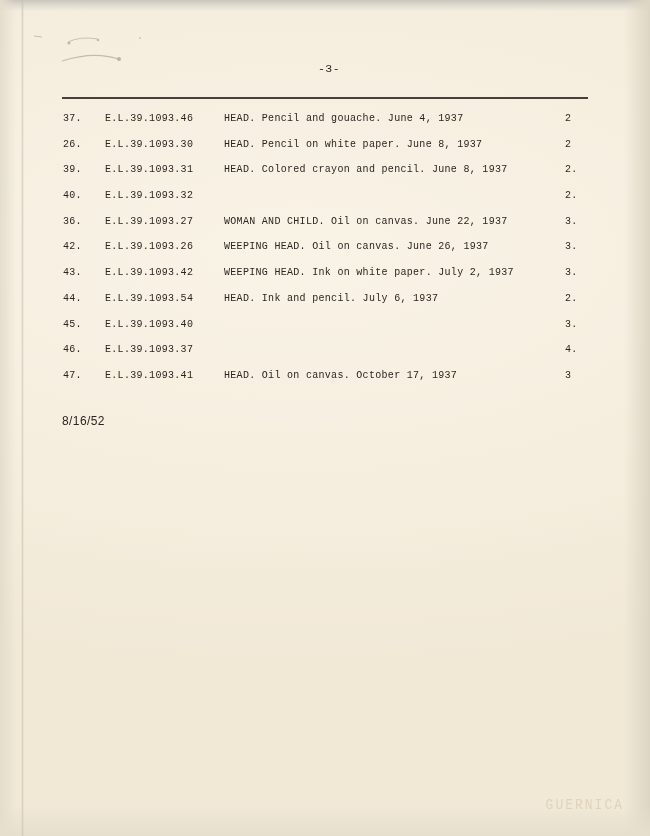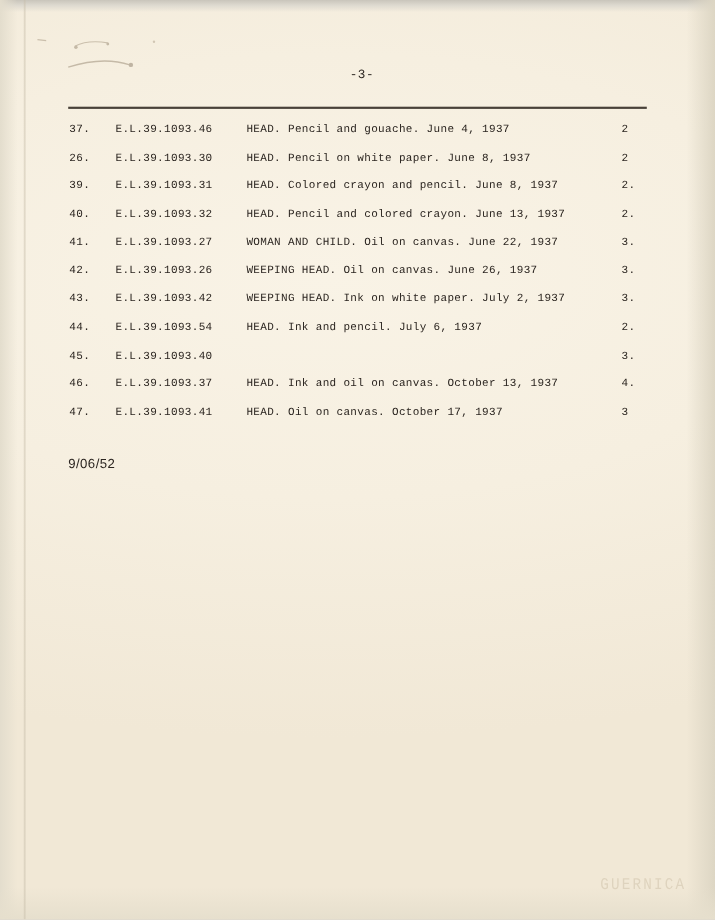--- a/index.html
+++ b/index.html
@@ -173,25 +173,24 @@
         </div>
         <div class="row">
           <span class="c-num">39.</span>
           <span class="c-acc">E.L.39.1093.31</span>
           <span class="c-desc">HEAD. Colored crayon and pencil. June 8, 1937</span>
           <span class="c-qty">2.</span>
         </div>
         <div class="row">
           <span class="c-num">40.</span>
           <span class="c-acc">E.L.39.1093.32</span>
-          <span class="c-desc">HEAD. Pencil and colored crayon. June 13, 1937</span>
           <span class="c-qty">2.</span>
         </div>
         <div class="row">
-          <span class="c-num">41.</span>
+          <span class="c-num">36.</span>
           <span class="c-acc">E.L.39.1093.27</span>
           <span class="c-desc">WOMAN AND CHILD. Oil on canvas. June 22, 1937</span>
           <span class="c-qty">3.</span>
         </div>
         <div class="row">
           <span class="c-num">42.</span>
           <span class="c-acc">E.L.39.1093.26</span>
           <span class="c-desc">WEEPING HEAD. Oil on canvas. June 26, 1937</span>
           <span class="c-qty">3.</span>
         </div>
@@ -208,27 +207,26 @@
           <span class="c-qty">2.</span>
         </div>
         <div class="row">
           <span class="c-num">45.</span>
           <span class="c-acc">E.L.39.1093.40</span>
           <span class="c-qty">3.</span>
         </div>
         <div class="row">
           <span class="c-num">46.</span>
           <span class="c-acc">E.L.39.1093.37</span>
-          <span class="c-desc">HEAD. Ink and oil on canvas. October 13, 1937</span>
           <span class="c-qty">4.</span>
         </div>
         <div class="row">
           <span class="c-num">47.</span>
           <span class="c-acc">E.L.39.1093.41</span>
           <span class="c-desc">HEAD. Oil on canvas. October 17, 1937</span>
           <span class="c-qty">3</span>
         </div>
       </div>
 
-    <div class="datestamp">9/06/52</div>
+    <div class="datestamp">8/16/52</div>
 
   </div>
 </div>
 
 </body></html>

